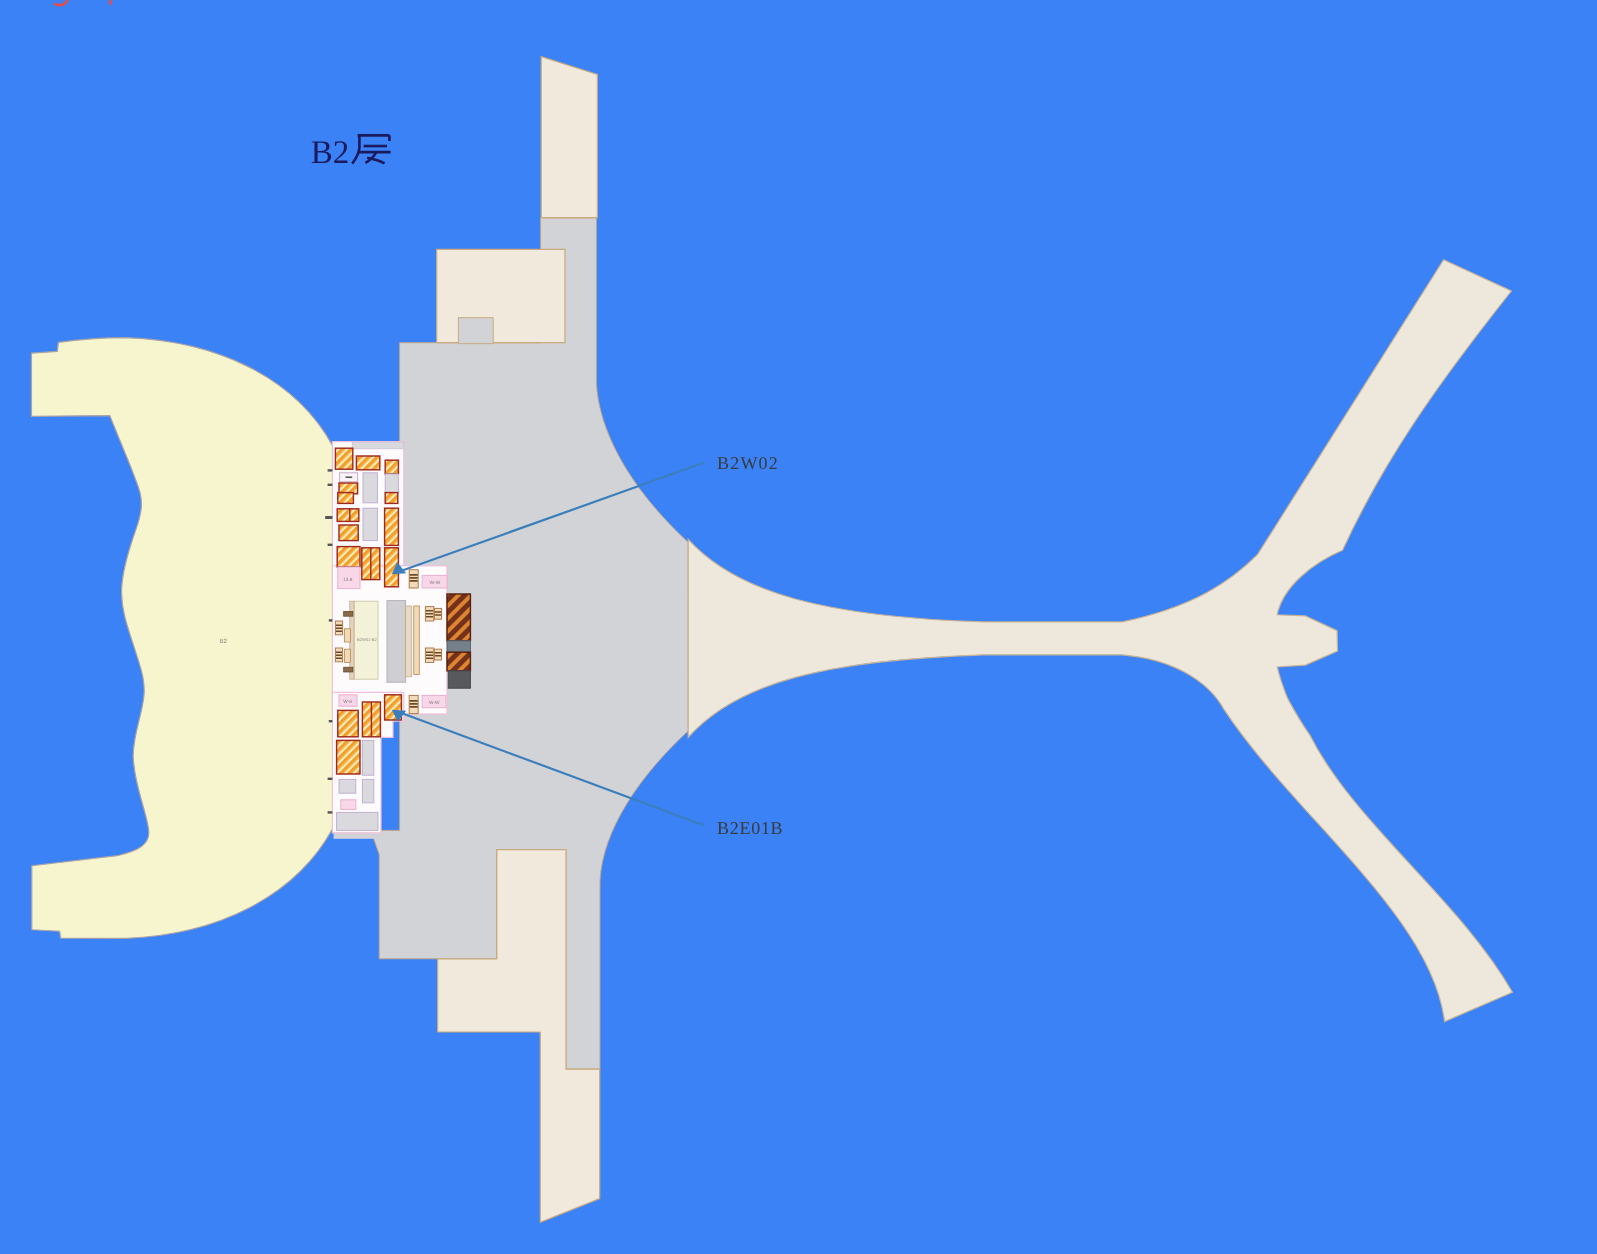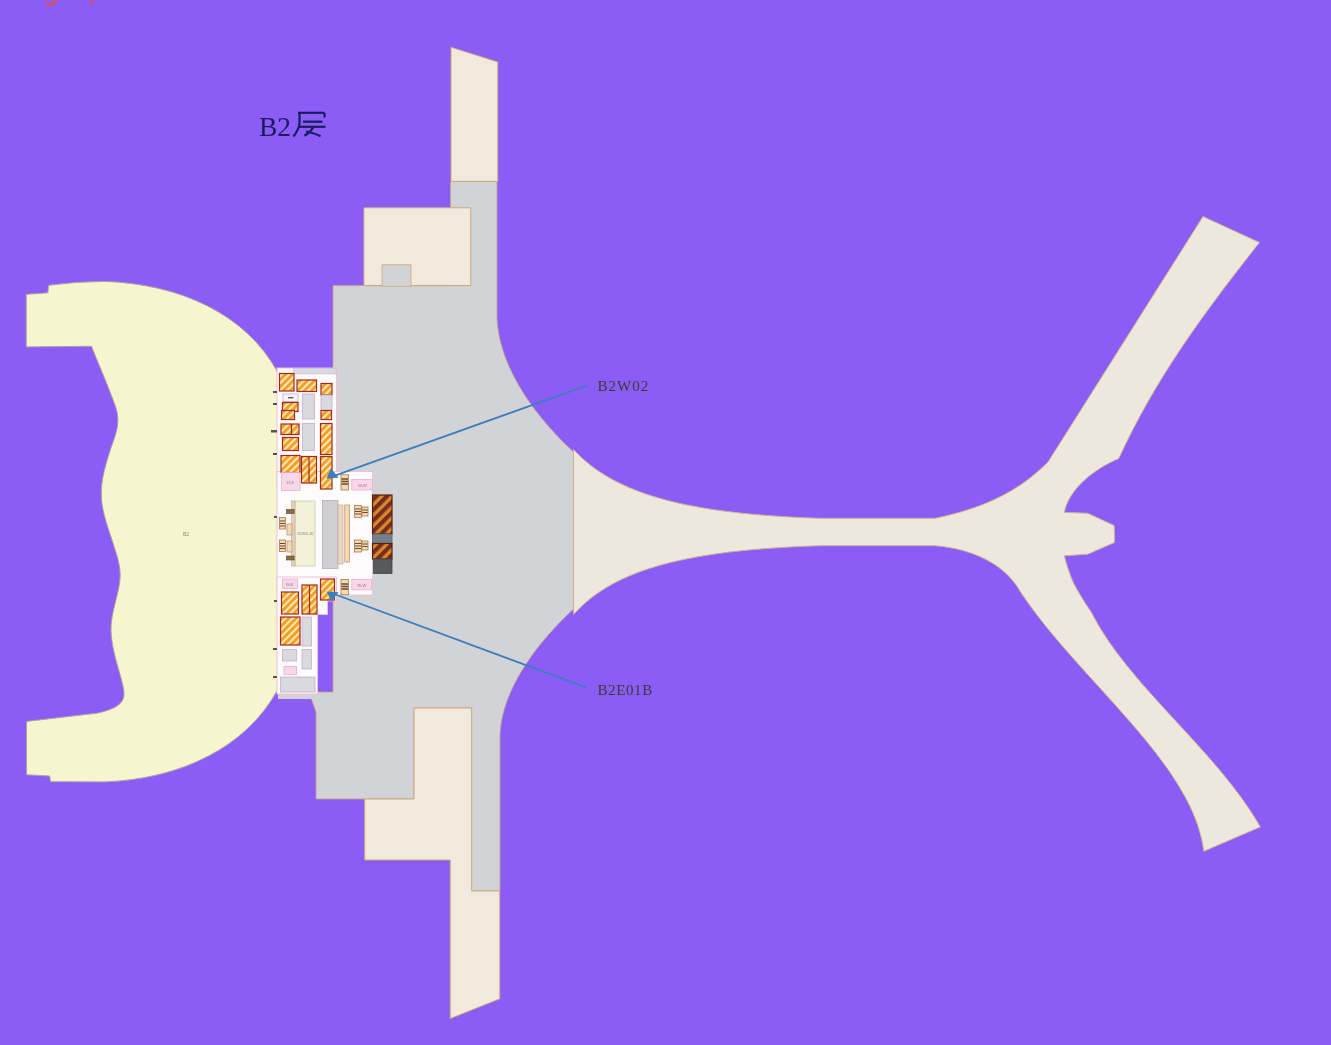--- a/index.html
+++ b/index.html
@@ -1,16 +1,16 @@
 <!DOCTYPE html>
 <html><head>
 <meta charset="utf-8">
 <style>
 html,body{margin:0;padding:0;background:#fff;}
-#page{position:relative;width:1331px;height:1045px;overflow:hidden;background:#8b5cf6;
+#page{position:relative;width:1331px;height:1045px;overflow:hidden;background:#3b82f6;
 font-family:"Liberation Serif", serif;}
 svg{position:absolute;left:0;top:0;}
 </style>
 </head>
 <body>
 <div id="page">
 <svg width="1331" height="1045" viewBox="0 0 1331 1045">
 <defs>
 <pattern id="oh" width="5" height="5" patternUnits="userSpaceOnUse" patternTransform="rotate(45)">
 <rect width="5" height="5" fill="#F2A02C"></rect>

